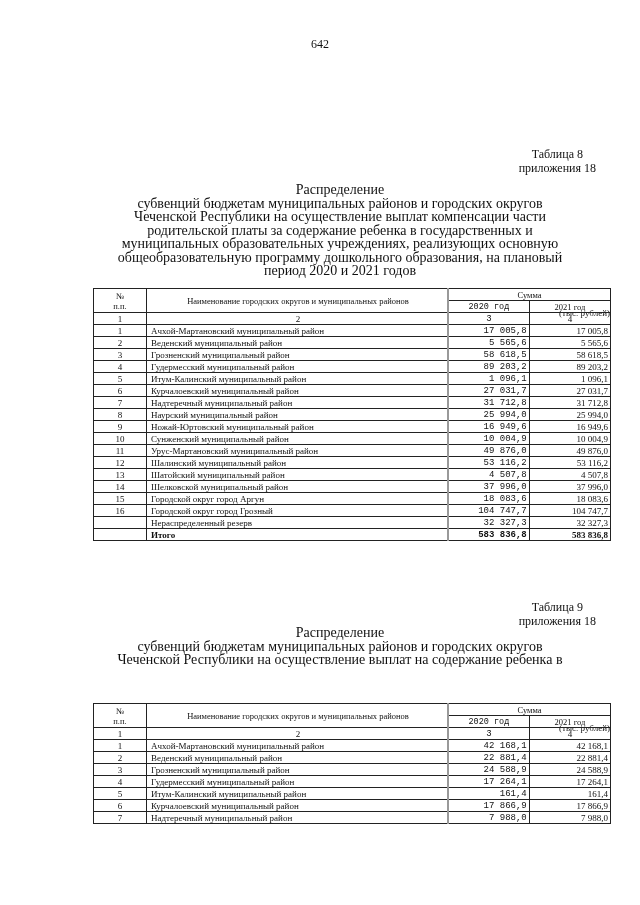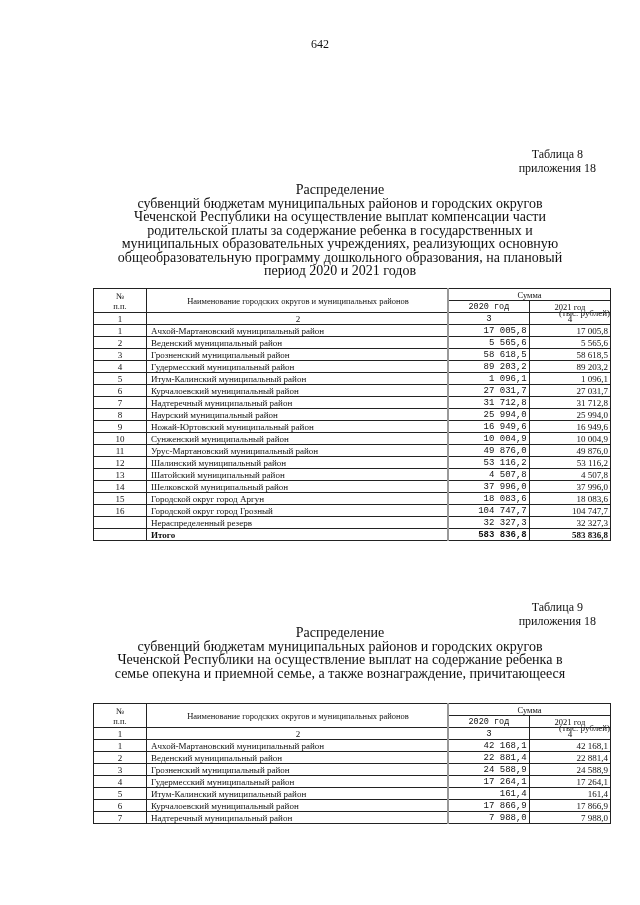--- a/index.html
+++ b/index.html
@@ -174,21 +174,20 @@
   </table>
 
 <div class="tnum" style="top:600px;">
   <div>Таблица 9</div>
   <div>приложения 18</div>
 </div>
 <div class="title" style="top:626px;">
   <div>Распределение</div>
   <div>субвенций бюджетам муниципальных районов и городских округов</div>
   <div>Чеченской Республики на осуществление выплат на содержание ребенка в</div>
-  <div>семье опекуна и приемной семье, а также вознаграждение, причитающееся</div>
 </div>
 <div class="units" style="top:692px;">(тыс. рублей)</div>
 
 <table style="top:703px;">
   <tbody>
       <tr>
     <th class="c1 hdr" rowspan="2"><span>№</span><br><span>п.п.</span></th>
     <th class="c2 hdr ctr" rowspan="2">Наименование городских округов и муниципальных районов</th>
     <th class="hdr ctr numcol" colspan="2">Сумма</th>
   </tr>

